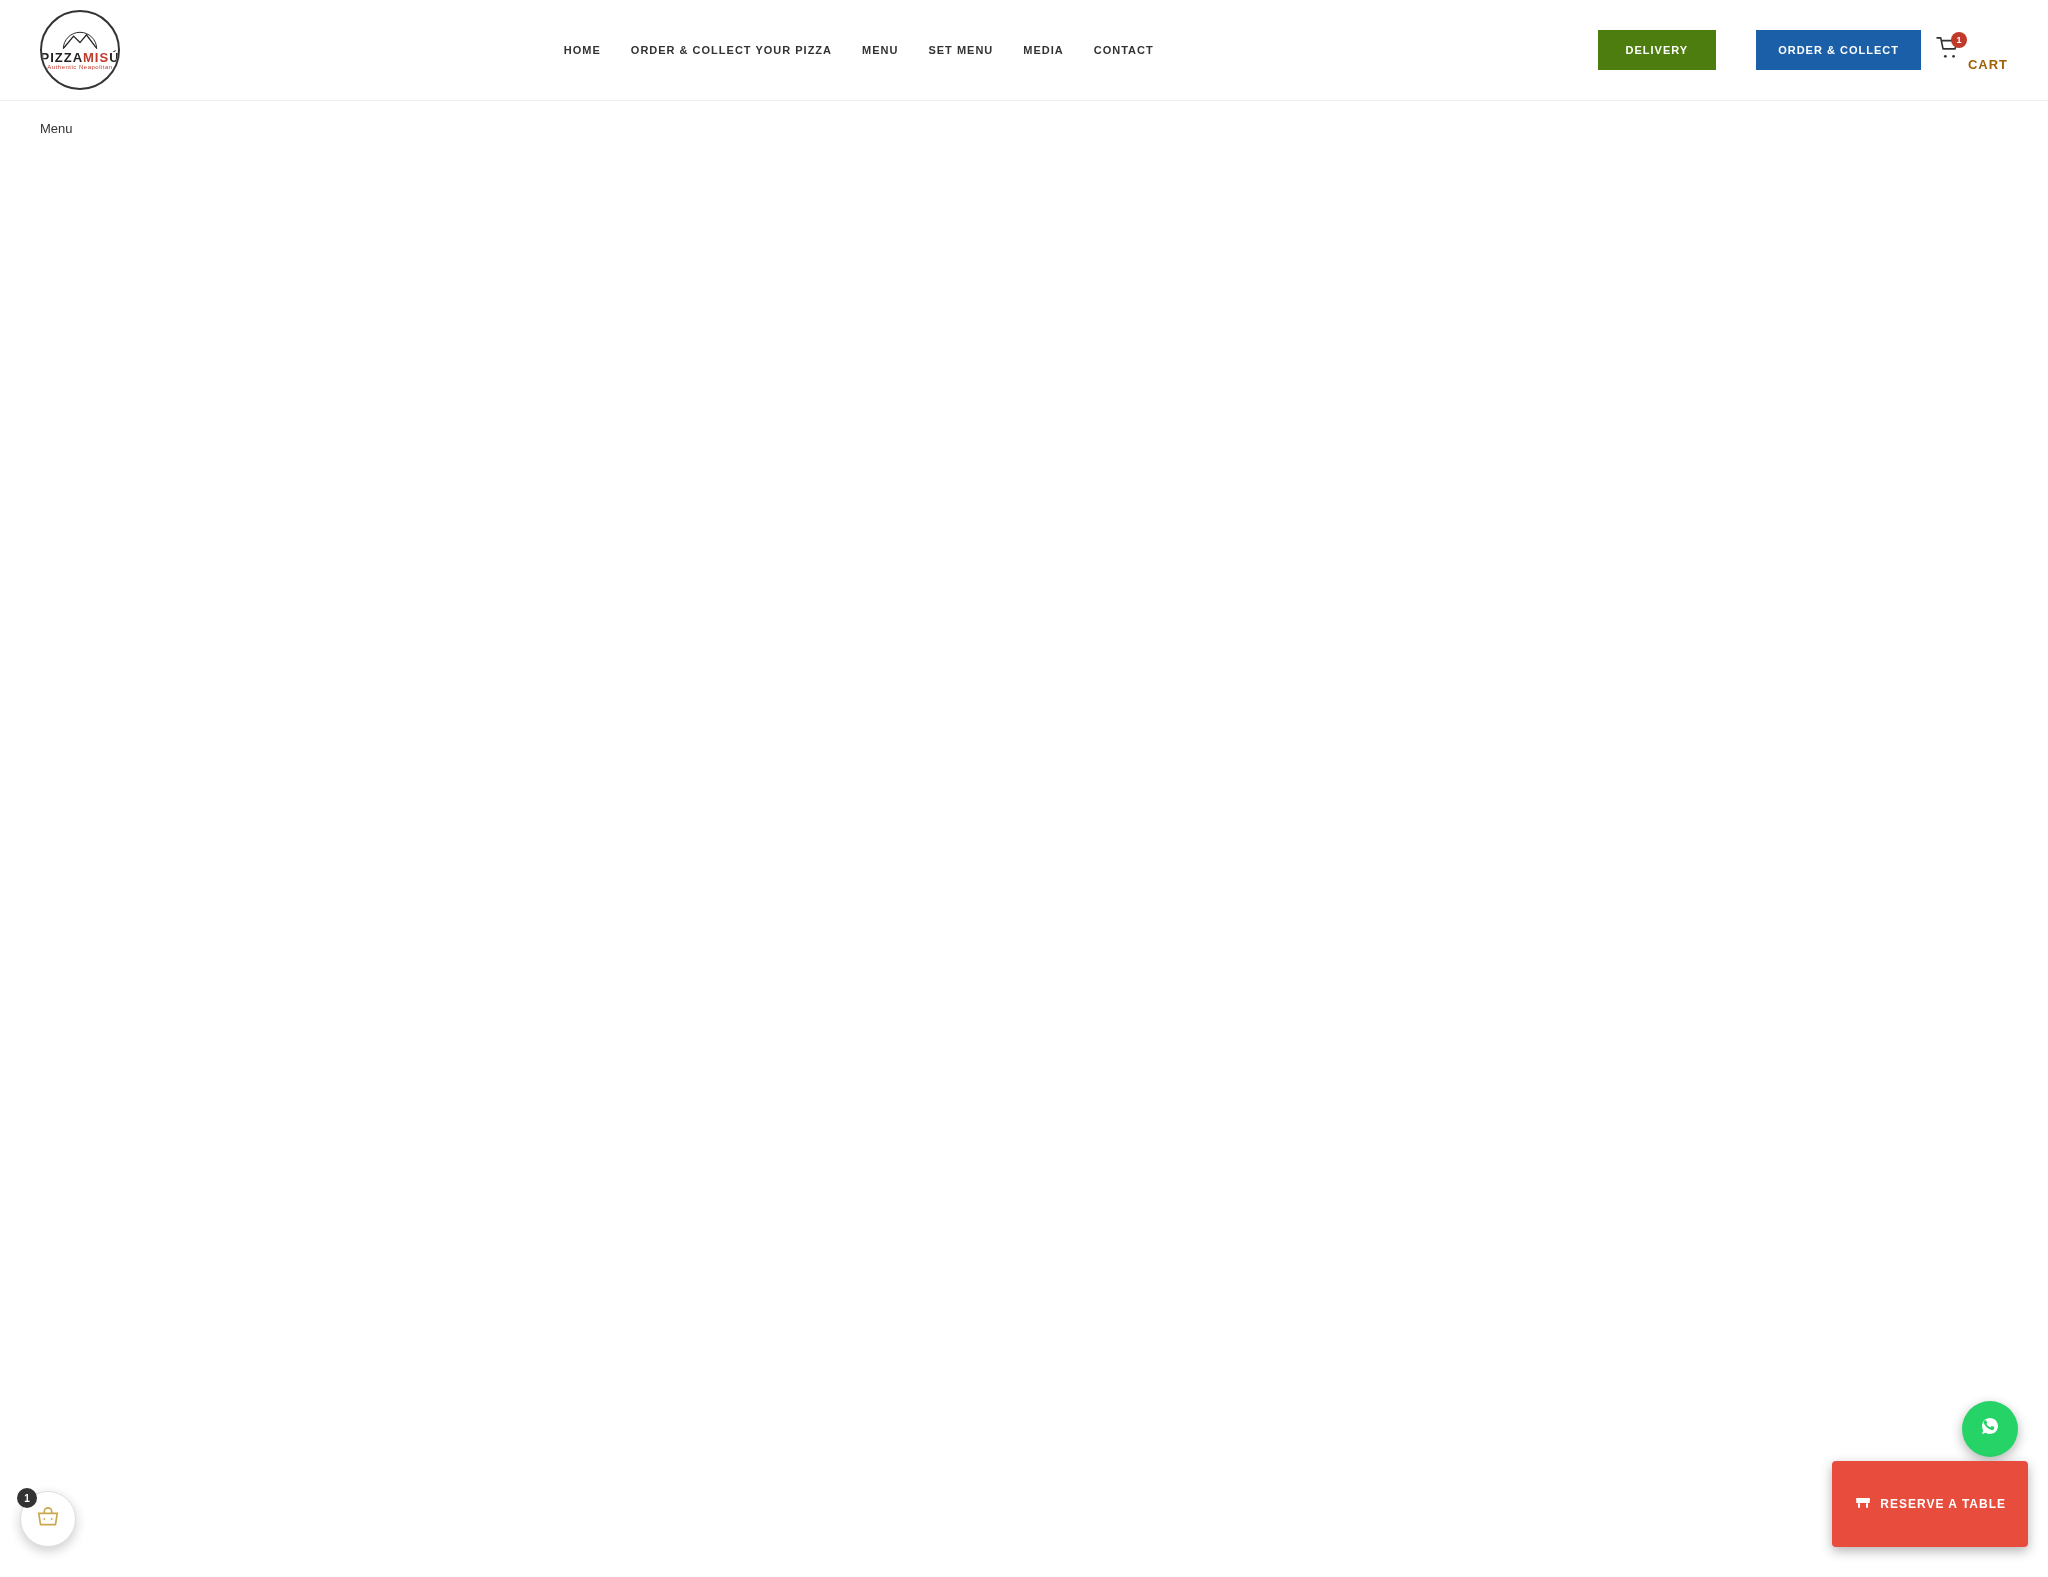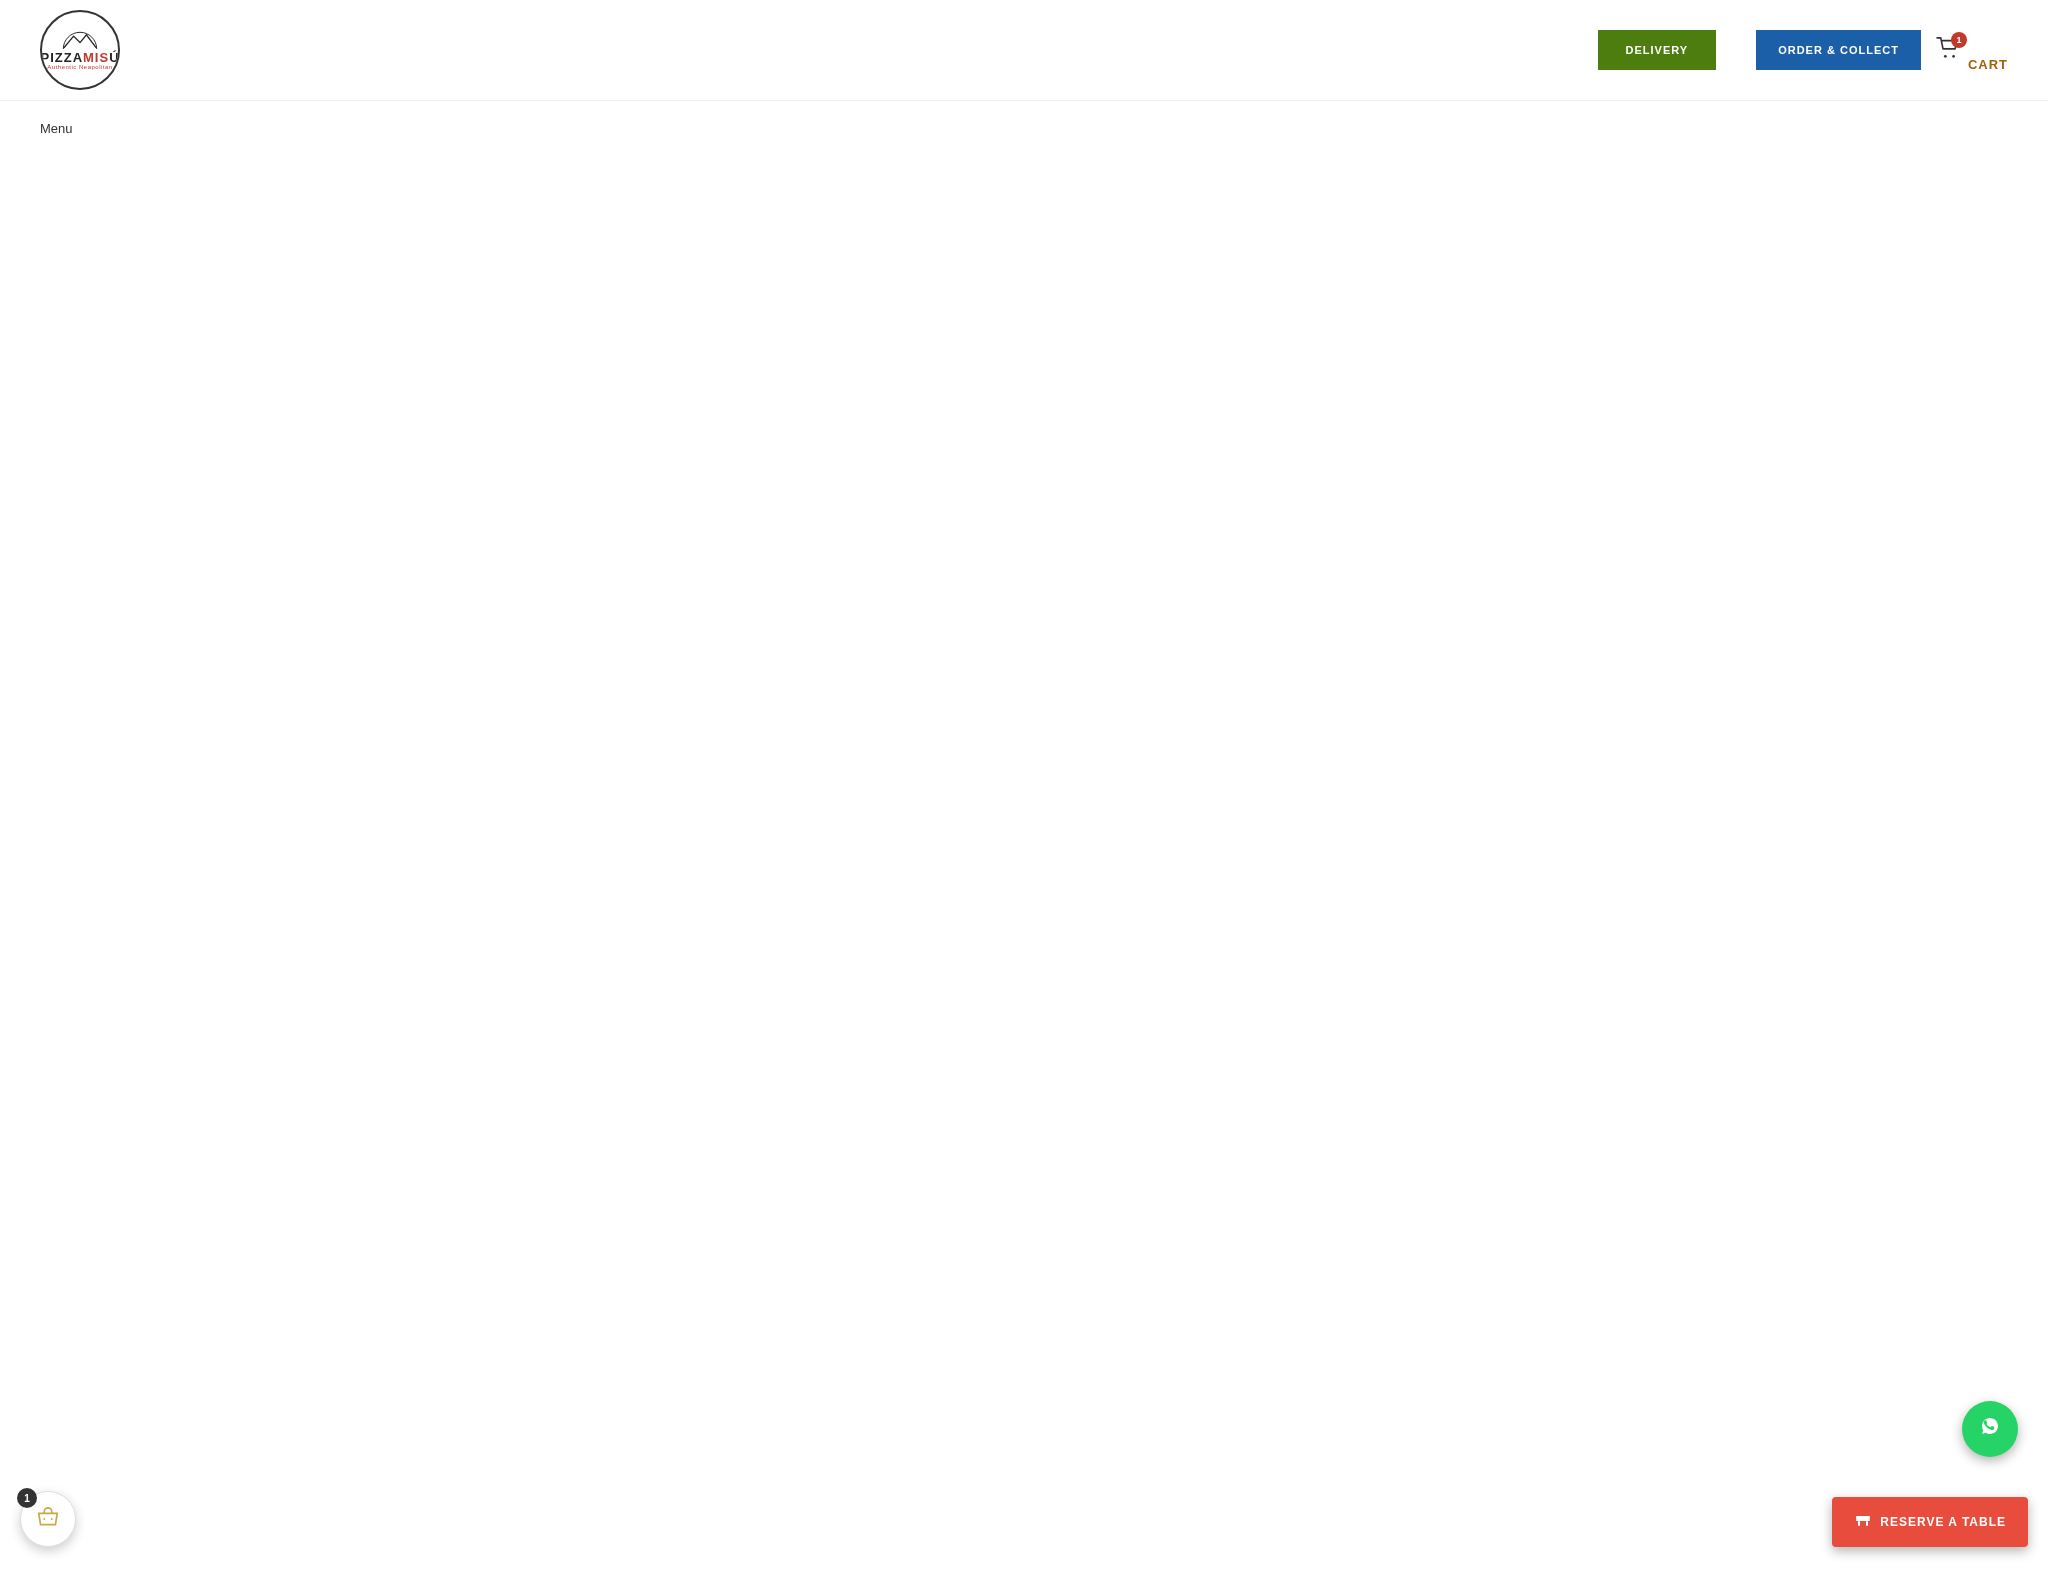--- a/index.html
+++ b/index.html
@@ -198,21 +198,21 @@
     }
 
     
     .reserve-btn {
       position: fixed;
       bottom: 30px;
       right: 20px;
       background: #e74c3c;
       color: #fff;
       border: none;
-      padding: 14px 22px;
+      padding: 32px 22px;
       font-size: 12px;
       font-weight: 700;
       letter-spacing: 1px;
       text-transform: uppercase;
       cursor: pointer;
       border-radius: 4px;
       display: flex;
       align-items: center;
       gap: 8px;
       box-shadow: 0 4px 12px rgba(0,0,0,0.3);
@@ -286,20 +286,28 @@
         <polyline points="5,26 20,8 30,18 40,6 55,26" stroke="#222" stroke-width="2" fill="none"></polyline>
         <circle cx="30" cy="28" r="26" stroke="#222" stroke-width="1.5" fill="none"></circle>
       </svg>
       <div class="logo-inner">
         <div class="logo-brand">PIZZA<span>MIS</span>Ú</div>
         <div class="logo-tagline">Authentic Neapolitan</div>
       </div>
     </div>
   </div>
 
+  <nav class="nav">
+    <a class="nav-item">HOME</a>
+    <a class="nav-item">ORDER &amp; COLLECT YOUR PIZZA</a>
+    <a class="nav-item">MENU</a>
+    <a class="nav-item">SET MENU</a>
+    <a class="nav-item">MEDIA</a>
+    <a class="nav-item">CONTACT</a>
+  </nav>
 
   <div class="header-right">
     <button class="btn-delivery">DELIVERY</button>
     <button class="btn-order-collect">ORDER &amp; COLLECT</button>
 
     <div class="cart-container">
       <div class="cart-icon-wrapper">
         <svg class="cart-svg" viewBox="0 0 28 24" fill="none" xmlns="http://www.w3.org/2000/svg">
           <path d="M1 1h4l2.5 12h13l2.5-9H7" stroke="#333" stroke-width="1.8" stroke-linecap="round" stroke-linejoin="round"></path>
           <circle cx="10" cy="21" r="1.5" fill="#333"></circle>

